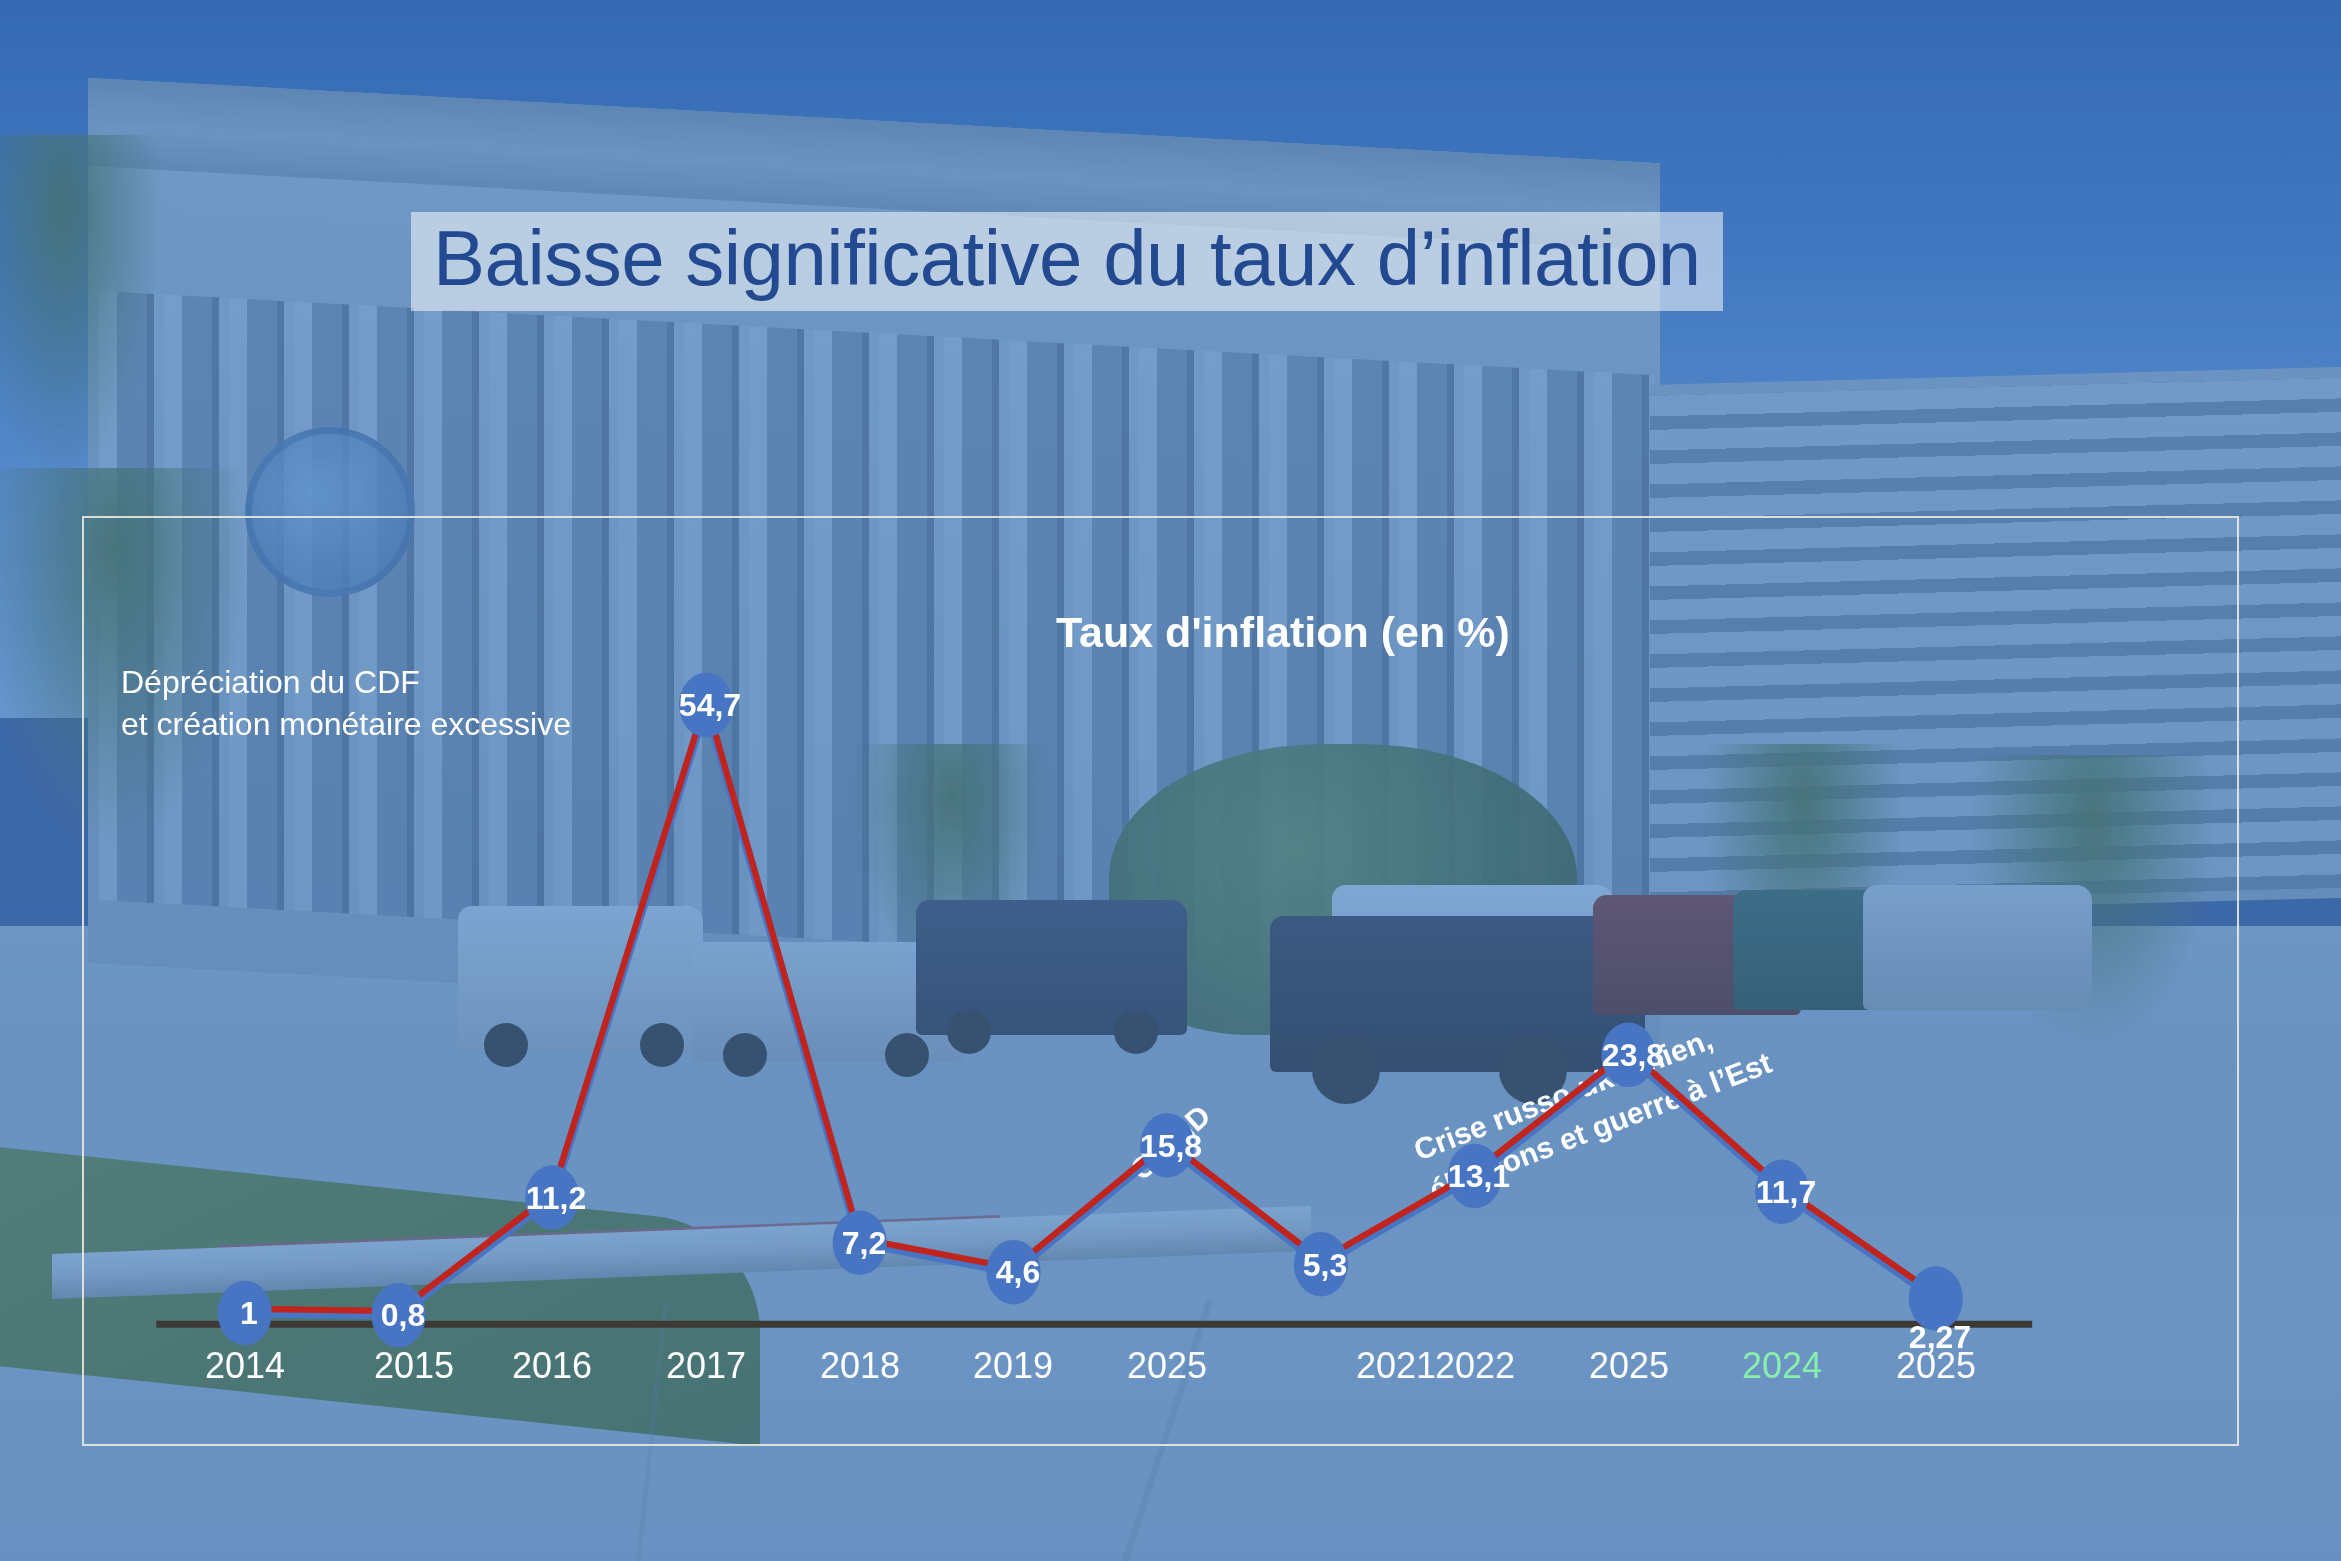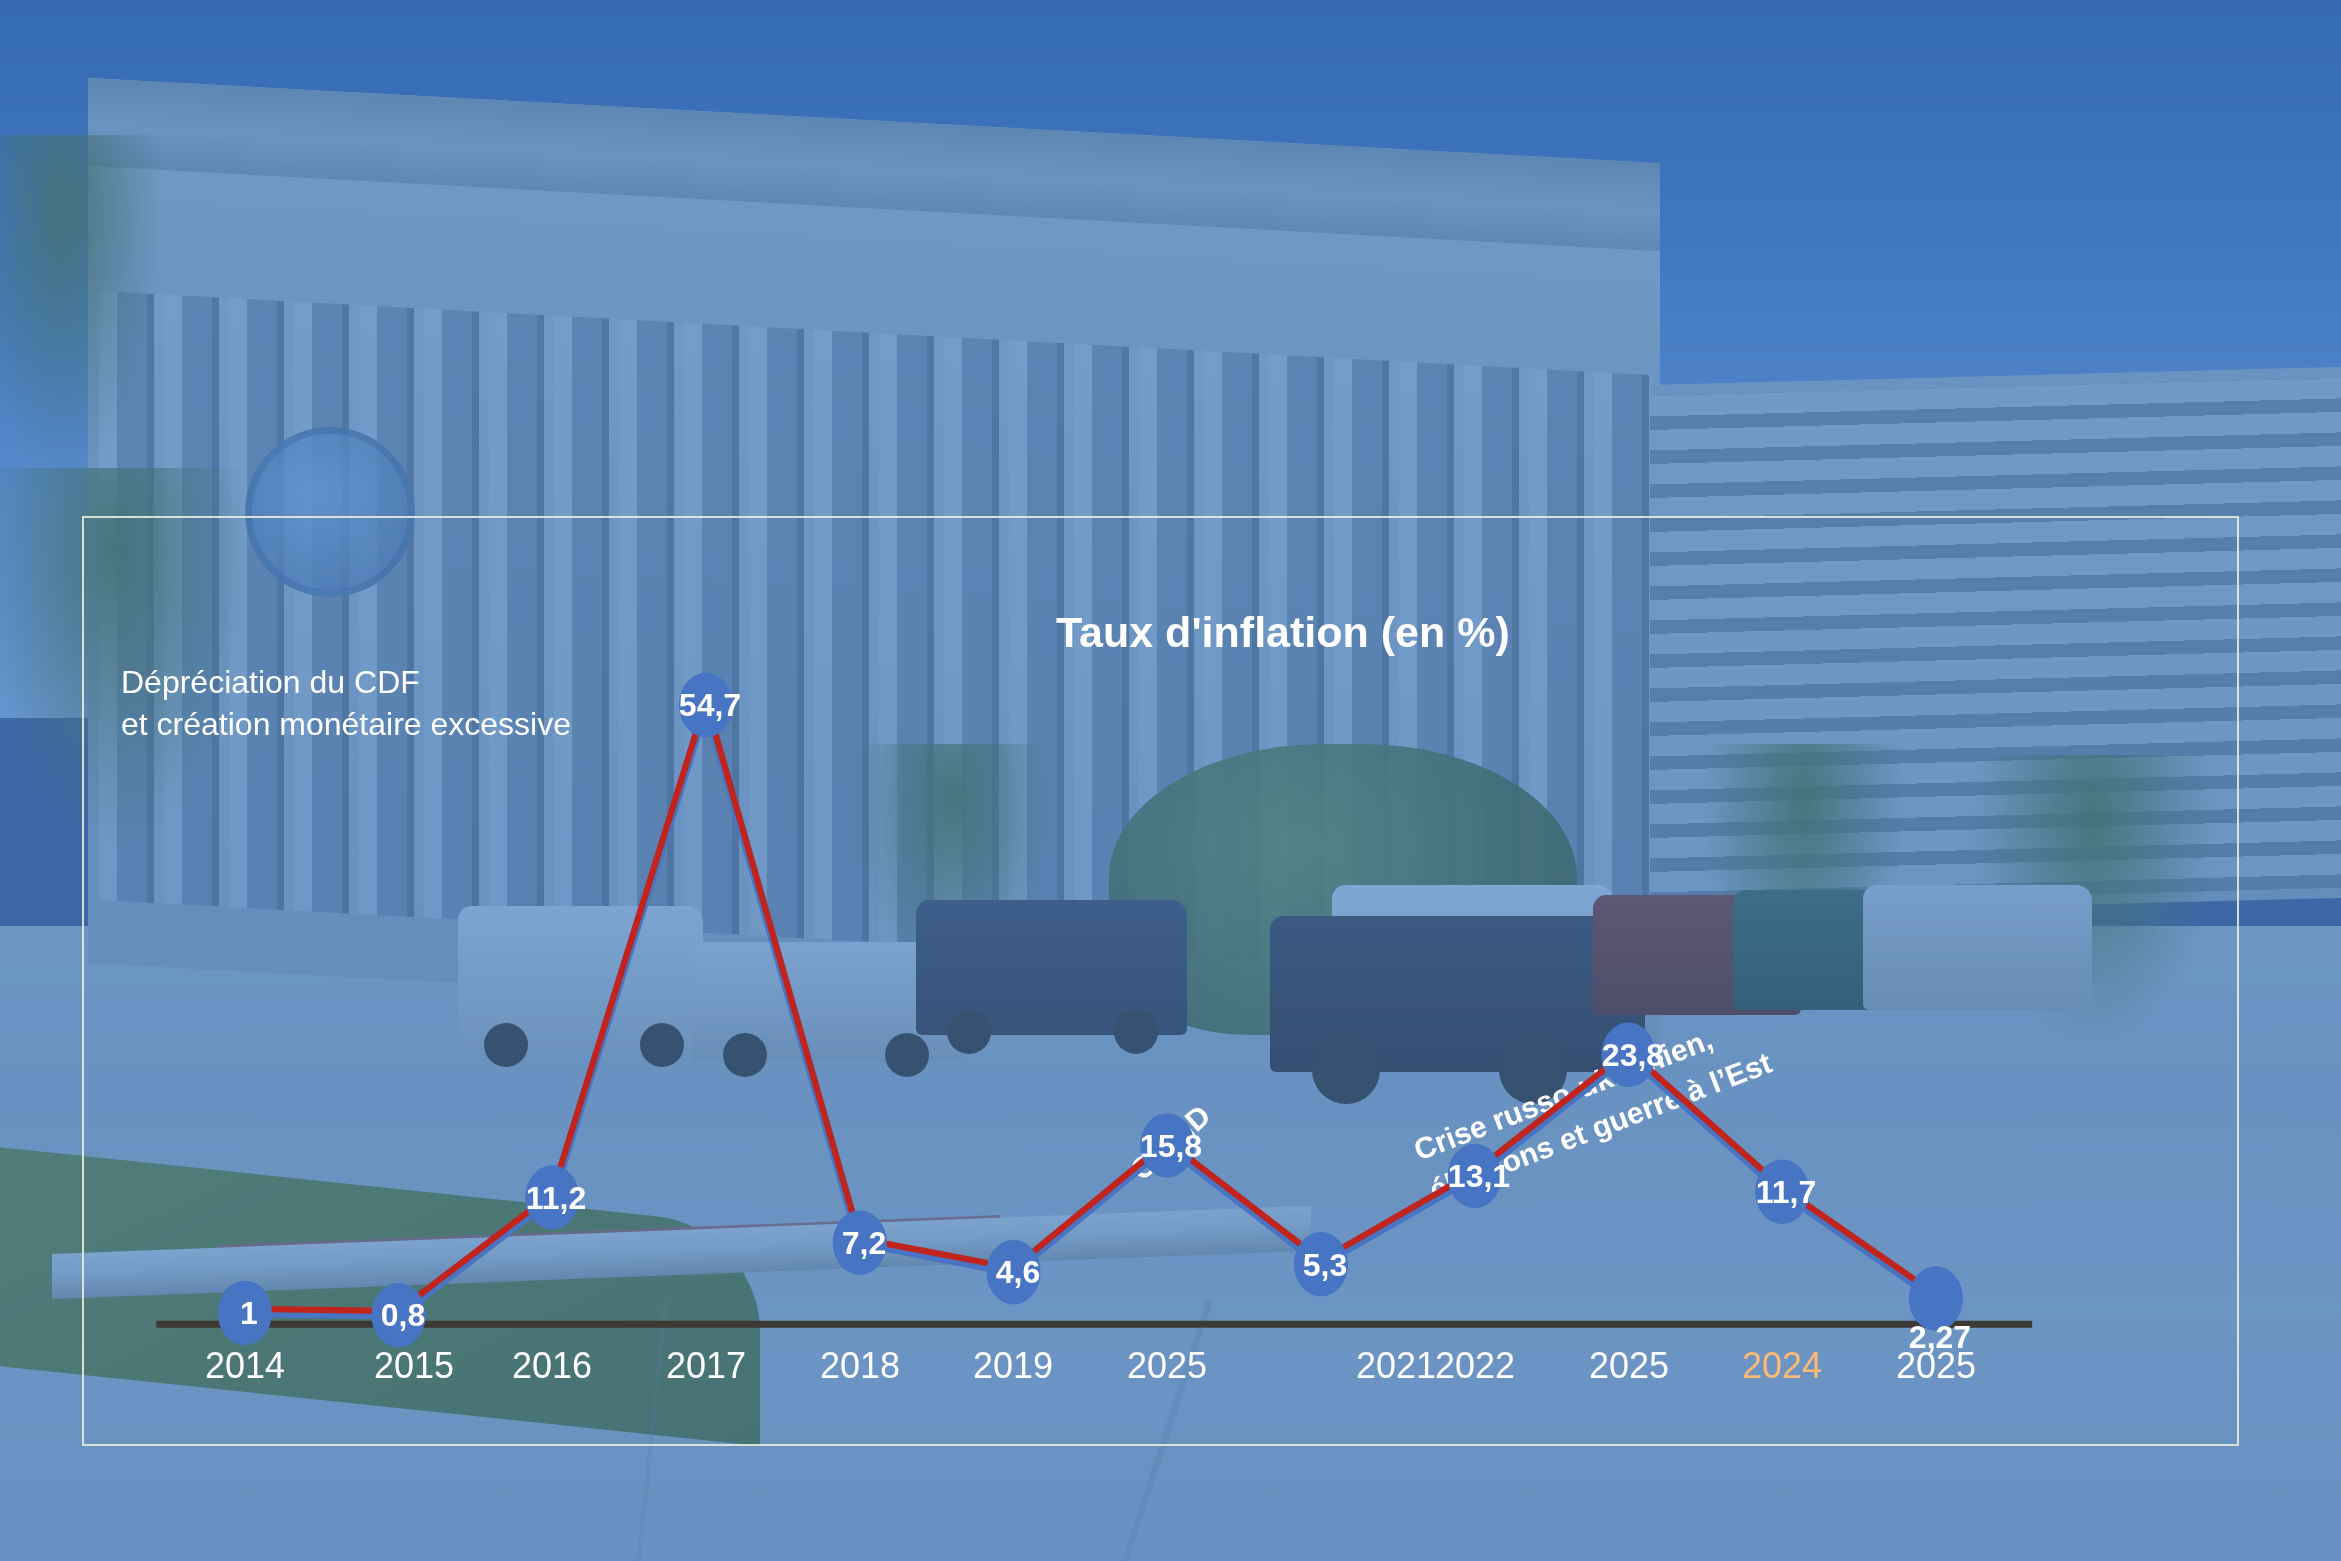--- a/index.html
+++ b/index.html
@@ -174,20 +174,23 @@
     <div class="car" style="left:1593px;top:895px;width:208px;height:120px;background:linear-gradient(180deg,#8f3540,#5d222b);"></div>
     <div class="car" style="left:1733px;top:890px;width:208px;height:120px;background:linear-gradient(180deg,#2e6a63,#1b4a46);"></div>
     <div class="car" style="left:1863px;top:885px;width:229px;height:125px;background:linear-gradient(180deg,#d9dee2,#a9b2b9);"></div>
 
     <div class="lanes"></div>
 
     <div id="wash"></div>
     <div id="wash2"></div>
   </div>
 
+  <div id="title-band">
+    <div class="t">Baisse significative du taux d’inflation</div>
+  </div>
 
   <div id="frame"></div>
 
   <div id="chart-title">Taux d'inflation (en %)</div>
   <div id="left-note">Dépréciation du CDF
 et création monétaire excessive</div>
   <div class="ann" id="ann-covid">COVID</div>
   <div class="ann" id="ann-crise">Crise russo-ukrainien,
 élections et guerre à l’Est</div>
 
@@ -215,21 +218,21 @@
       <div class="xlab" style="left: 245px; top: 1345px; color: rgb(255, 255, 255);">2014</div>
       <div class="xlab" style="left: 414px; top: 1345px; color: rgb(255, 255, 255);">2015</div>
       <div class="xlab" style="left: 552px; top: 1345px; color: rgb(255, 255, 255);">2016</div>
       <div class="xlab" style="left: 706px; top: 1345px; color: rgb(255, 255, 255);">2017</div>
       <div class="xlab" style="left: 860px; top: 1345px; color: rgb(255, 255, 255);">2018</div>
       <div class="xlab" style="left: 1013px; top: 1345px; color: rgb(255, 255, 255);">2019</div>
       <div class="xlab" style="left: 1167px; top: 1345px; color: rgb(255, 255, 255);">2025</div>
       <div class="xlab" style="left: 1396px; top: 1345px; color: rgb(255, 255, 255);">2021</div>
       <div class="xlab" style="left: 1475px; top: 1345px; color: rgb(255, 255, 255);">2022</div>
       <div class="xlab" style="left: 1629px; top: 1345px; color: rgb(255, 255, 255);">2025</div>
-      <div class="xlab" style="left: 1782px; top: 1345px; color: #fdba74;">2024</div>
+      <div class="xlab" style="left: 1782px; top: 1345px; color: #86efac;">2024</div>
       <div class="xlab" style="left: 1936px; top: 1345px; color: rgb(255, 255, 255);">2025</div>
     </div>
   <div id="dotlabels">
       <div class="dotlbl" style="left: 249px; top: 1313px; color: rgb(255, 255, 255);">1</div>
       <div class="dotlbl" style="left: 403px; top: 1315px; color: rgb(255, 255, 255);">0,8</div>
       <div class="dotlbl" style="left: 556px; top: 1198px; color: rgb(255, 255, 255);">11,2</div>
       <div class="dotlbl" style="left: 710px; top: 705px; color: rgb(255, 255, 255);">54,7</div>
       <div class="dotlbl" style="left: 864px; top: 1243px; color: rgb(255, 255, 255);">7,2</div>
       <div class="dotlbl" style="left: 1018px; top: 1272px; color: rgb(255, 255, 255);">4,6</div>
       <div class="dotlbl" style="left: 1171px; top: 1146px; color: rgb(255, 255, 255);">15,8</div>

